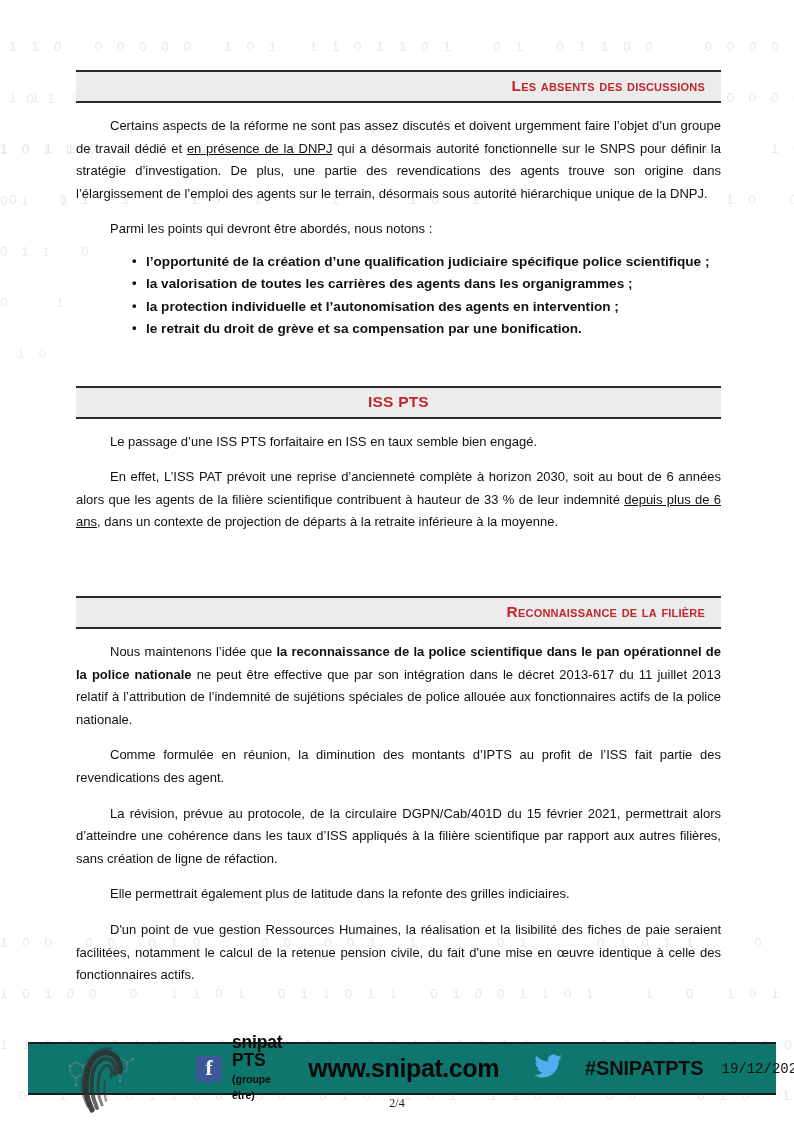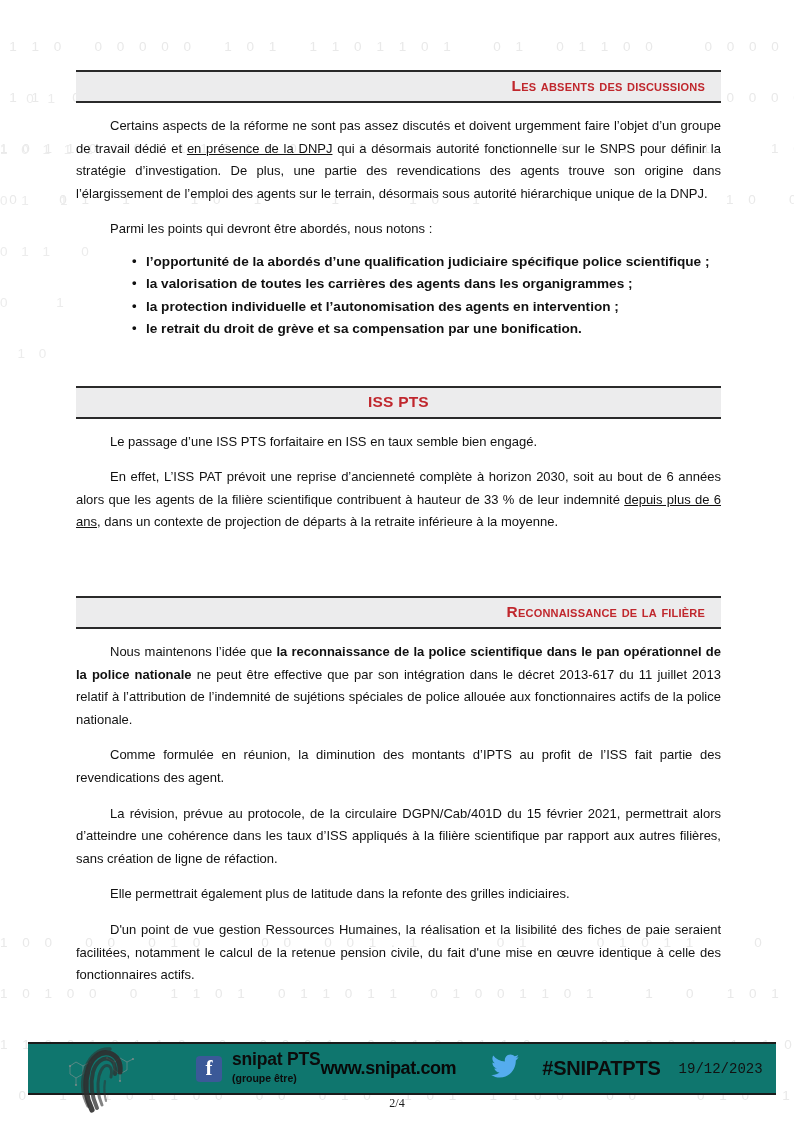--- a/index.html
+++ b/index.html
@@ -177,21 +177,22 @@
     color: #0c0c0c;
     letter-spacing: -0.2px;
   }
   .fb-sub {
     font-size: 10.5px;
     font-weight: bold;
     color: #0c0c0c;
     margin-top: 1px;
   }
   .site-url {
-    font-size: 18px;
+    margin-left: 26px;
+    font-size: 25px;
     font-weight: bold;
     color: #080808;
     letter-spacing: -0.4px;
   }
   .tw-block {
     display: flex;
     align-items: center;
     margin-left: 34px;
   }
   .tw-icon { flex: 0 0 auto; }
@@ -253,21 +254,21 @@
 
     <div class="section-head right">Les absents des discussions</div>
 
     <div class="sp-12"></div>
 
     <p class="para"><span>Certains aspects de la réforme ne sont pas assez discutés et doivent urgemment faire l’objet d’un groupe de travail dédié et </span><span class="u">en présence de la DNPJ</span><span> qui a désormais autorité fonctionnelle sur le SNPS pour définir la stratégie d’investigation. De plus, une partie des revendications des agents trouve son origine dans l’élargissement de l’emploi des agents sur le terrain, désormais sous autorité hiérarchique unique de la DNPJ.</span></p>
 
     <p class="para gap">Parmi les points qui devront être abordés, nous notons  :</p>
 
     <ul class="bullets">
-      <li>l’opportunité de la abordés d’une qualification judiciaire spécifique police scientifique ;</li>
+      <li>l’opportunité de la création d’une qualification judiciaire spécifique police scientifique ;</li>
       <li>la valorisation de toutes les carrières des agents dans les organigrammes ;</li>
       <li>la protection individuelle et l’autonomisation des agents en intervention ;</li>
       <li>le retrait du droit de grève et sa compensation par une bonification.</li>
     </ul>
 
     <div class="sp-45"></div>
 
     <div class="section-head center">ISS PTS</div>
 
     <div class="sp-12"></div>

